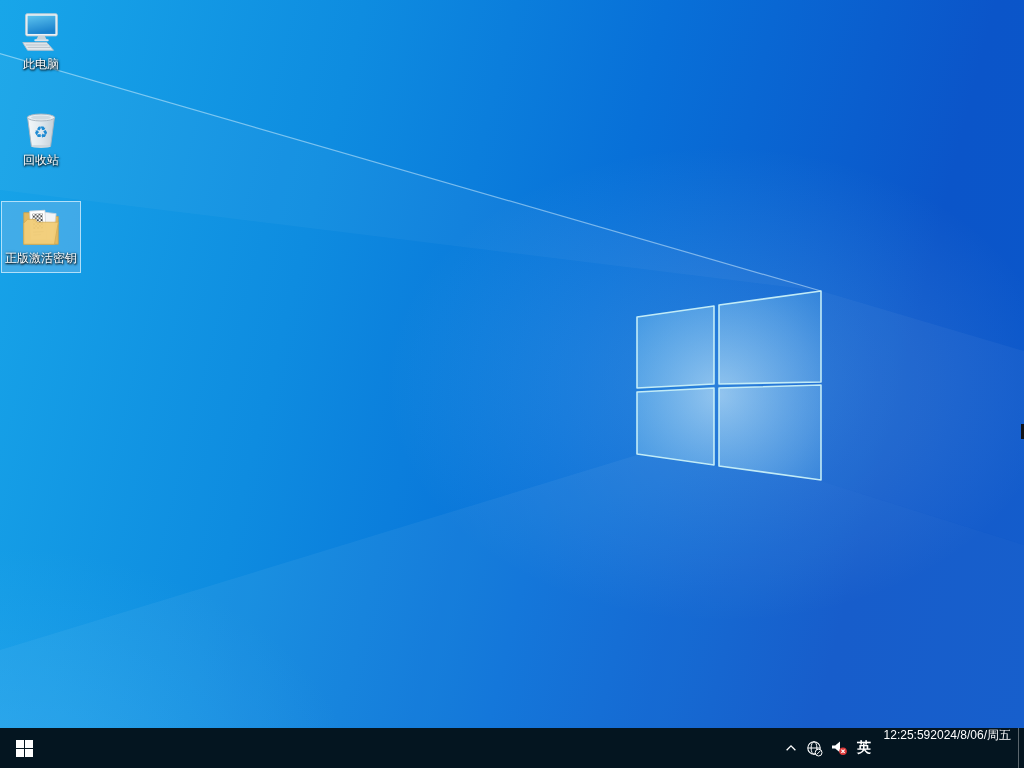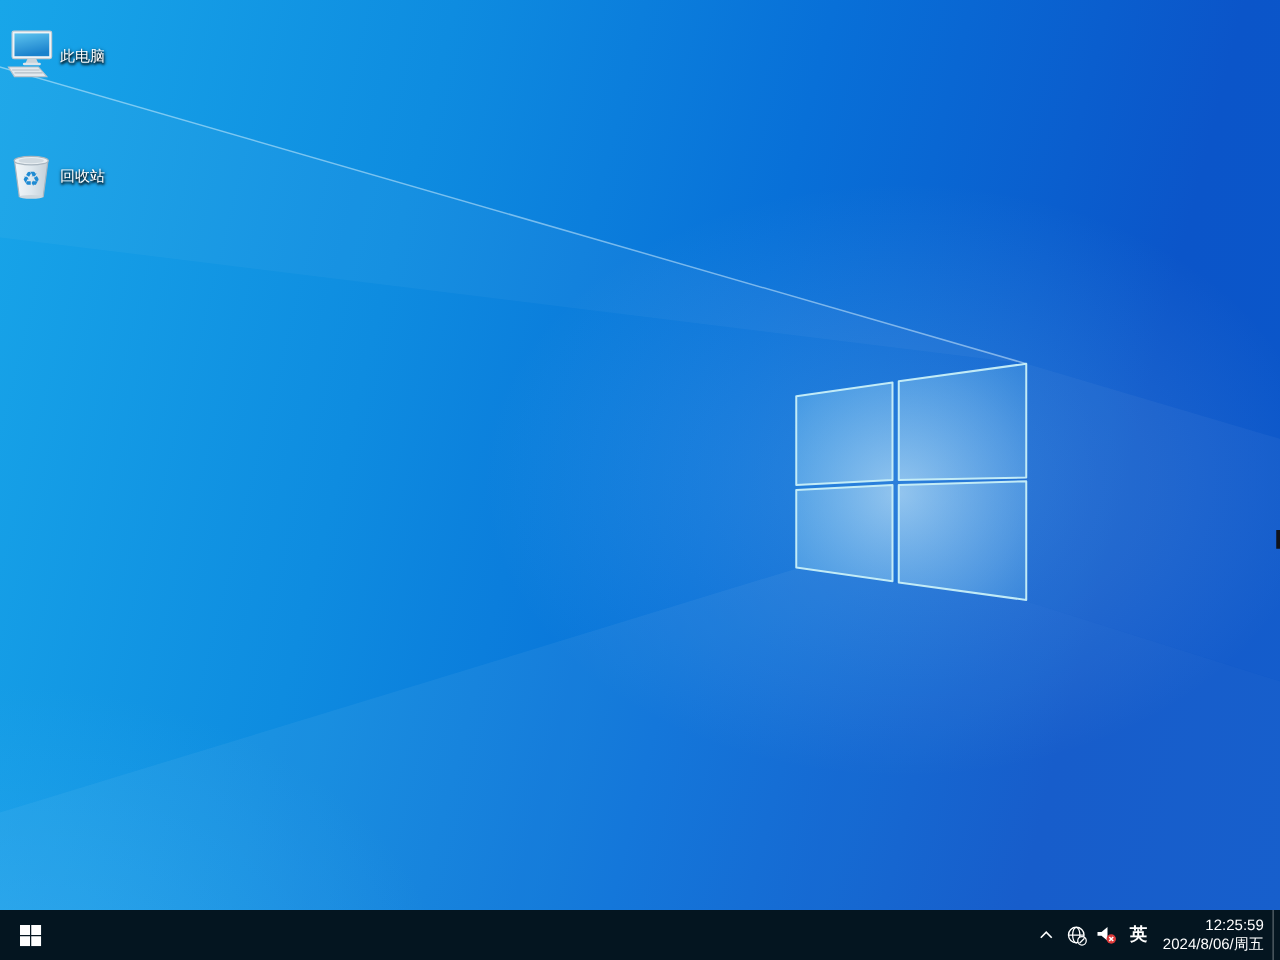--- a/index.html
+++ b/index.html
@@ -13,21 +13,21 @@
     background:
       radial-gradient(ellipse 600px 420px at 0% 104%, rgba(80,195,255,0.28), rgba(80,195,255,0) 60%),
       radial-gradient(ellipse 480px 340px at 70.5% 50%, rgba(165,225,252,0.22), rgba(165,225,252,0) 70%),
       linear-gradient(104deg, #18a6e9 0%, #0e8ce0 30%, #0870d8 55%, #0b55c9 82%, #0b57ca 100%);
   }
   .rays { position:absolute; left:0; top:0; width:1024px; height:768px; display:block; }
 
   
   .desktop-icon {
     position:absolute; left:2px; width:78px; height:70px;
-    display:flex; flex-direction:row; align-items:center;
+    display:flex; flex-direction:column; align-items:center;
     padding-top:2px; box-sizing:border-box; cursor:default;
   }
   .desktop-icon .icon-art { width:46px; height:46px; flex:0 0 auto; }
   .desktop-icon .icon-label {
     margin-top:2px; font-size:12px; line-height:13px; color:#fff;
     text-align:center; white-space:nowrap;
     text-shadow:0 1px 2px rgba(0,0,0,0.9), 1px 1px 2px rgba(0,0,0,0.65), 0 0 3px rgba(0,0,0,0.4);
   }
   .desktop-icon.selected {
     background:rgba(130,190,235,0.40);
@@ -44,22 +44,22 @@
   }
   .start-button { width:48px; display:flex; align-items:center; justify-content:center; }
   .tb-spacer { flex:1 1 auto; }
   .tray { display:flex; align-items:stretch; }
   .tray-btn { width:24px; display:flex; align-items:center; justify-content:center; }
   .ime-indicator {
     width:27px; display:flex; align-items:center; justify-content:center;
     color:#fff; font-size:14px; font-weight:bold;
   }
   .clock {
-    display:flex; flex-direction:column; justify-content:center;
-    padding:0 7px 0 6px; color:#fff; font-size:12px; line-height:15px; text-align:right;
+    display:flex; flex-direction:row; justify-content:center;
+    padding:0 7px 0 6px; color:#fff; font-size:12px; line-height:15px; text-align:left;
   }
   .tb-separator { width:1px; margin:0; background:rgba(255,255,255,0.35); }
   .show-desktop { width:5px; }
 
   
   .edge-cursor { position:absolute; right:0; top:424px; width:3px; height:15px; background:#10131a; z-index:4; }
 </style>
 </head>
 <body>
 
@@ -117,20 +117,43 @@
       </defs>
       <path d="M10,12 L38,12 L34,42 L14,42 Z" fill="url(#bin)" stroke="#a9b6c0" stroke-width="1"></path>
       <ellipse cx="24" cy="12" rx="14.2" ry="3.6" fill="#e8eef2" stroke="#a9b6c0" stroke-width="1"></ellipse>
       <ellipse cx="24" cy="12" rx="10.5" ry="2.2" fill="#cfd9e0"></ellipse>
       <text x="24" y="33" font-size="17" text-anchor="middle" fill="#1f8bd3" font-family="'DejaVu Sans',sans-serif">♻</text>
       <ellipse cx="24" cy="42.2" rx="10" ry="1.6" fill="#cdd7de"></ellipse>
     </svg>
     <span class="icon-label">回收站</span>
   </div>
 
+  <div class="desktop-icon selected" id="icon-folderkey">
+    <svg class="icon-art" viewBox="0 0 48 48" aria-hidden="true">
+      <defs>
+        <pattern id="qr" width="4" height="4" patternUnits="userSpaceOnUse">
+          <rect width="4" height="4" fill="#ffffff"></rect>
+          <rect width="2" height="2" fill="#4a4a4a"></rect>
+          <rect x="2" y="2" width="2" height="2" fill="#6a6a6a"></rect>
+        </pattern>
+      </defs>
+      <path d="M6,9 h13 l3,4 h20 v29 h-36 z" fill="#e2b960" stroke="#c9a14b" stroke-width="0.8"></path>
+      <g transform="rotate(7 30 24)">
+        <rect x="25" y="9" width="13" height="28" fill="#f2f4f6" stroke="#cdd4da" stroke-width="0.8"></rect>
+      </g>
+      <g transform="rotate(-3 20 24)">
+        <rect x="13" y="7" width="16" height="30" fill="#ffffff" stroke="#cdd4da" stroke-width="0.8"></rect>
+        <rect x="15.5" y="10" width="11" height="16" fill="url(#qr)"></rect>
+        <rect x="15.5" y="28.5" width="11" height="1.4" fill="#8a8f94"></rect>
+        <rect x="15.5" y="31.5" width="8" height="1.4" fill="#a6abb0"></rect>
+      </g>
+      <path d="M6,42 v-22 l4,-4 h8 l2,3 h22 l-4,23 z" fill="#f1cd78" stroke="#d4ad54" stroke-width="0.8" fill-opacity="0.96"></path>
+    </svg>
+    <span class="icon-label">正版激活密钥</span>
+  </div>
 
   <div class="edge-cursor"></div>
 
   <div class="taskbar">
     <div class="start-button">
       <svg width="17" height="17" viewBox="0 0 17 17" aria-hidden="true">
         <rect x="0" y="0" width="8" height="8" fill="#fff"></rect>
         <rect x="9" y="0" width="8" height="8" fill="#fff"></rect>
         <rect x="0" y="9" width="8" height="8" fill="#fff"></rect>
         <rect x="9" y="9" width="8" height="8" fill="#fff"></rect>

